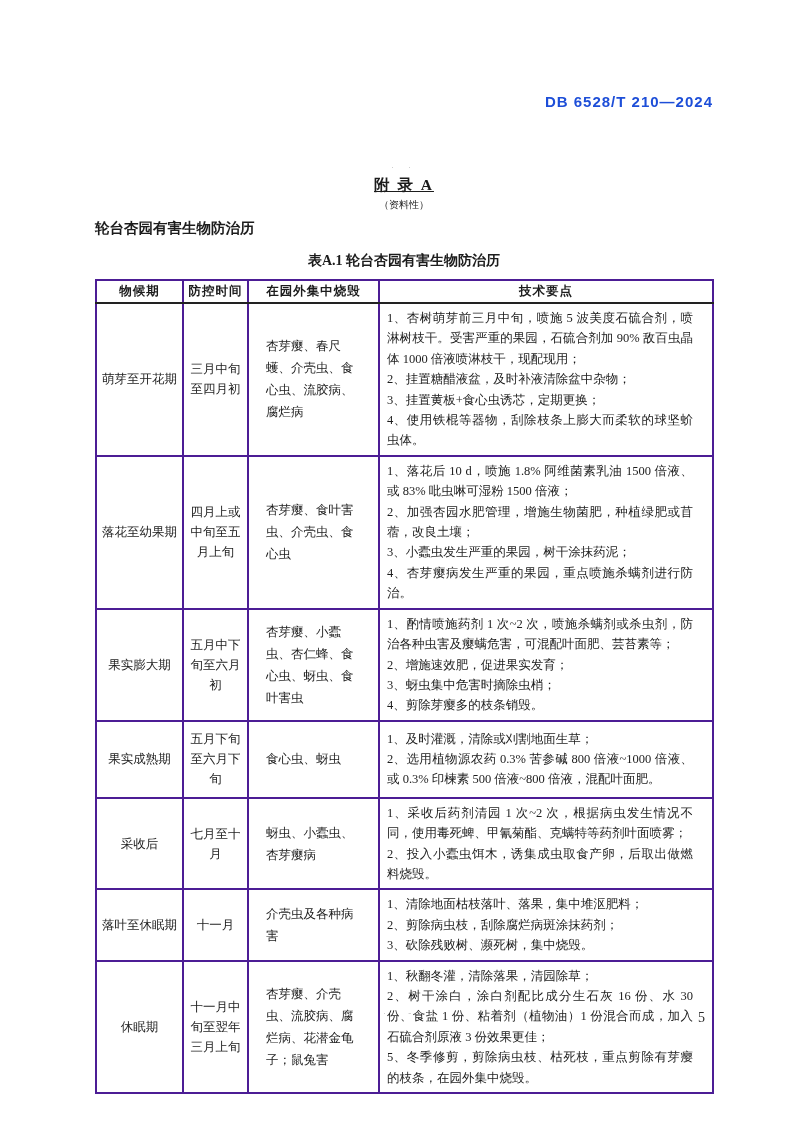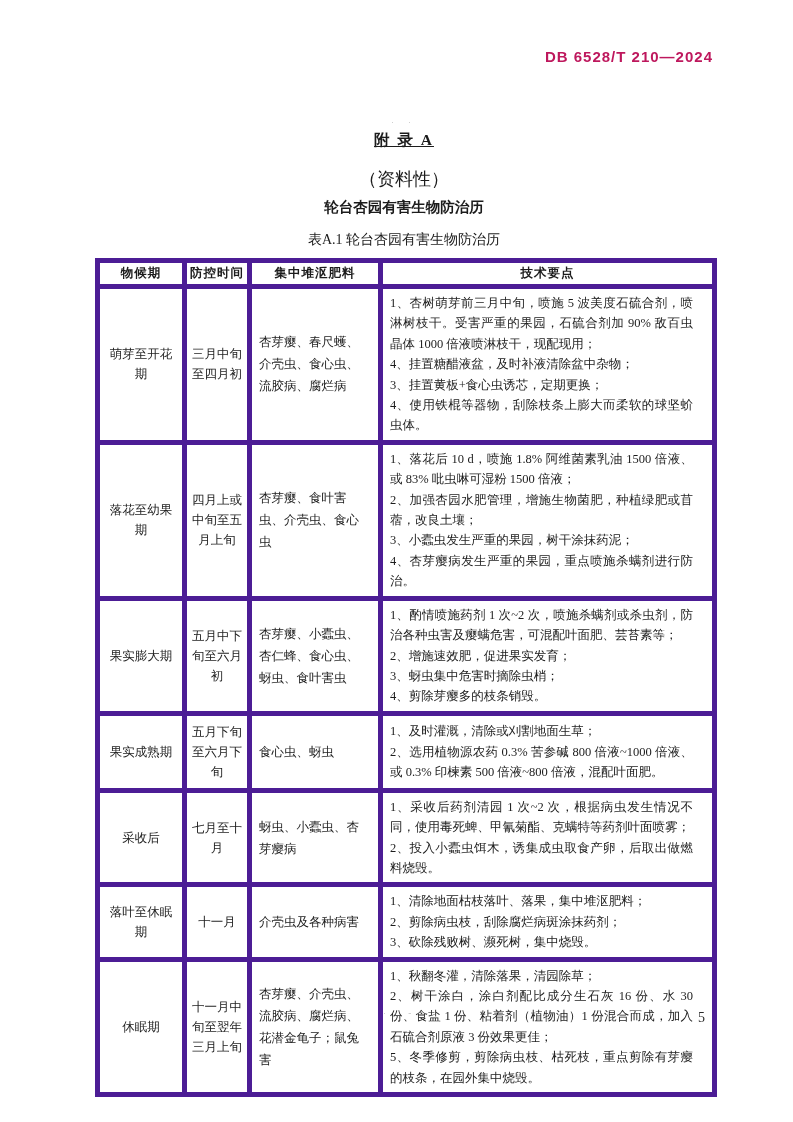--- a/index.html
+++ b/index.html
@@ -10,77 +10,76 @@
     font-family: "Liberation Serif", "DejaVu Serif", serif;
     color: #1c1c1c;
     overflow: hidden;
   }
   .content {
     position: absolute;
     left: 95px; top: 0;
     width: 618px;
   }
   .doc-number {
-    margin-top: 48px;
+    margin-top: 93px;
     text-align: right;
     font-family: "Liberation Sans", "DejaVu Sans", sans-serif;
     font-weight: 600;
     font-size: 15px;
     letter-spacing: 1px;
-    color: #be185d;
+    color: #1d4ed8;
   }
   .artifact-dots-top {
     margin-top: 52px;
     text-align: center;
     font-size: 9px;
     color: #b9b9b9;
     letter-spacing: 6px;
     height: 10px;
     line-height: 10px;
   }
   .appendix-title {
     margin-top: 3px;
     text-align: center;
     font-weight: bold;
     font-size: 15.5px;
     letter-spacing: 2px;
     text-decoration: underline;
   }
   .appendix-subtitle {
-    margin-top: 16px;
-    text-align: center;
-    font-size: 18px;
+    margin-top: 2px;
+    text-align: center;
+    font-size: 10px;
   }
   .appendix-heading {
     margin-top: 7px;
-    text-align: center;
     font-weight: bold;
     font-size: 14.5px;
   }
   .intro {
     margin-top: 11px;
     font-size: 14px;
     text-indent: 2em;
     line-height: 20px;
   }
   .table-caption {
     margin-top: 14px;
     text-align: center;
-    font-weight: normal;
+    font-weight: bold;
     font-size: 14px;
   }
   table.pest-table {
     margin-top: 9px;
     width: 617px;
     table-layout: fixed;
     border-collapse: collapse;
     border: 2px solid #222;
   }
   .pest-table th, .pest-table td {
-    border: 5px solid #4c1d95;
+    border: 2px solid #4c1d95;
     font-size: 12.5px;
     vertical-align: middle;
   }
   .pest-table th {
     font-family: "Liberation Sans", "DejaVu Sans", sans-serif;
     font-weight: 600;
     height: 22px;
     padding: 2px 2px;
     text-align: center;
     border-bottom: 2px solid #222;
@@ -90,21 +89,21 @@
   .col-time   { width: 65px;  }
   .col-pests  { width: 131px; }
   .col-points { width: 334px; }
   .c-phase, .c-time {
     text-align: center;
     padding: 3px 4px;
     line-height: 20px;
   }
   .c-pests {
     text-align: left;
-    padding: 3px 7px;
+    padding: 3px 17px;
     line-height: 22px;
   }
   .c-points {
     text-align: left;
     padding: 4px 19px 4px 7px;
   }
   .c-points .pt {
     line-height: 20.4px;
     text-align: justify;
   }
@@ -149,33 +148,33 @@
     <colgroup>
       <col class="col-phase">
         <col class="col-time">
         <col class="col-pests">
         <col class="col-points">
     </colgroup>
     <thead>
       <tr>
         <th>物候期</th>
         <th>防控时间</th>
-        <th>集中堆沤肥料</th>
+        <th>在园外集中烧毁</th>
         <th>技术要点</th>
       </tr>
     </thead>
     <tbody>
 
       <tr class="r0">
         <td class="c-phase">萌芽至开花期</td>
         <td class="c-time">三月中旬至四月初</td>
         <td class="c-pests">杏芽瘿、春尺蠖、介壳虫、食心虫、流胶病、腐烂病</td>
         <td class="c-points">
           <div class="pt">1、杏树萌芽前三月中旬，喷施 5 波美度石硫合剂，喷淋树枝干。受害严重的果园，石硫合剂加 90% 敌百虫晶体 1000 倍液喷淋枝干，现配现用；</div>
-          <div class="pt">4、挂置糖醋液盆，及时补液清除盆中杂物；</div>
+          <div class="pt">2、挂置糖醋液盆，及时补液清除盆中杂物；</div>
           <div class="pt">3、挂置黄板+食心虫诱芯，定期更换；</div>
           <div class="pt">4、使用铁棍等器物，刮除枝条上膨大而柔软的球坚蚧虫体。</div>
         </td>
       </tr>
 
       <tr class="r1">
         <td class="c-phase">落花至幼果期</td>
         <td class="c-time">四月上或中旬至五月上旬</td>
         <td class="c-pests">杏芽瘿、食叶害虫、介壳虫、食心虫</td>
         <td class="c-points">

